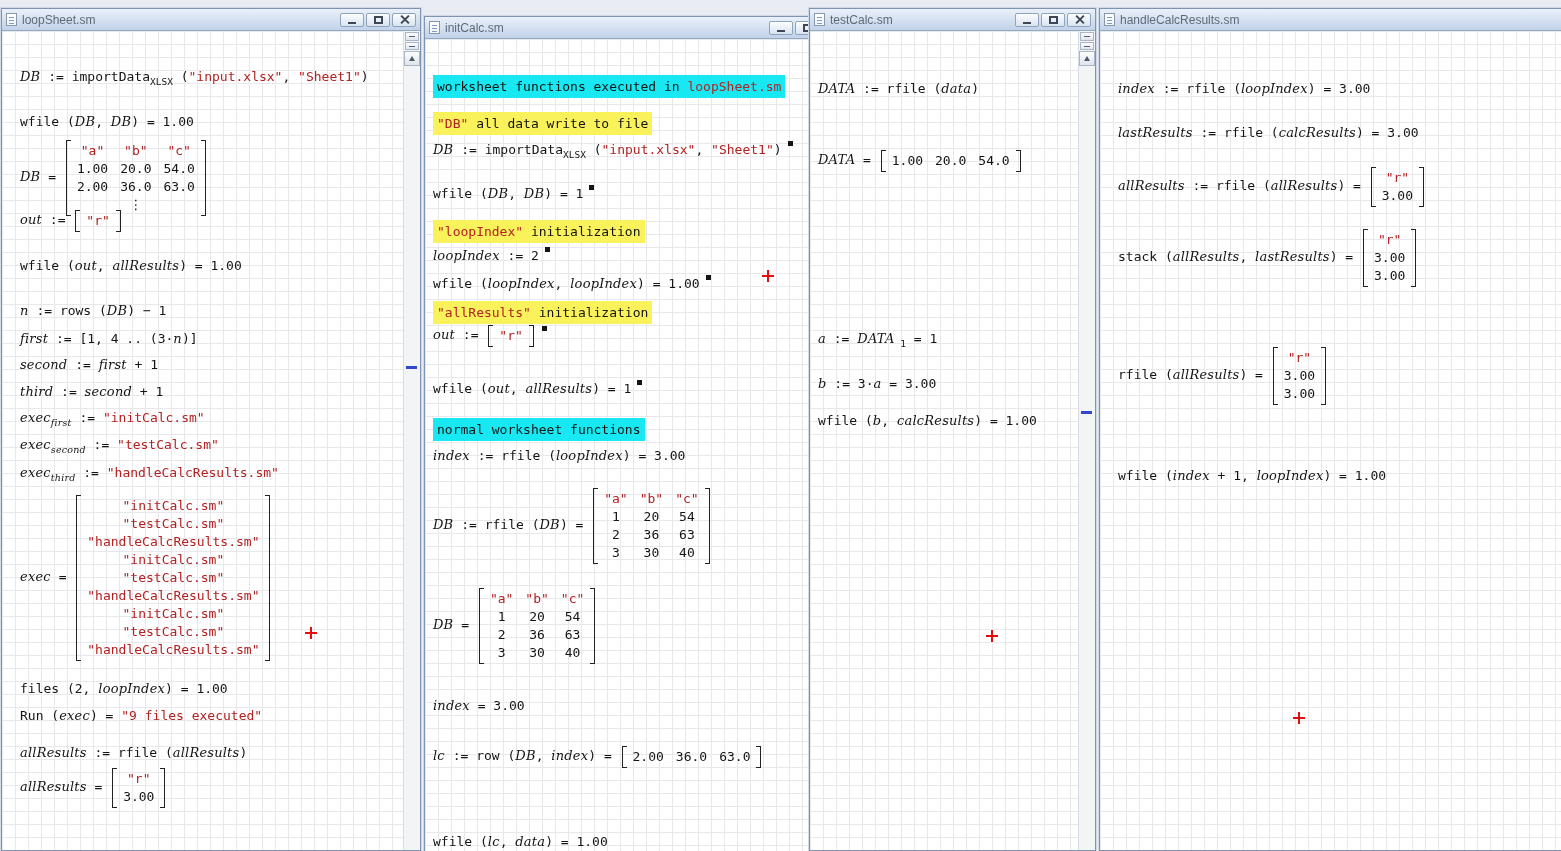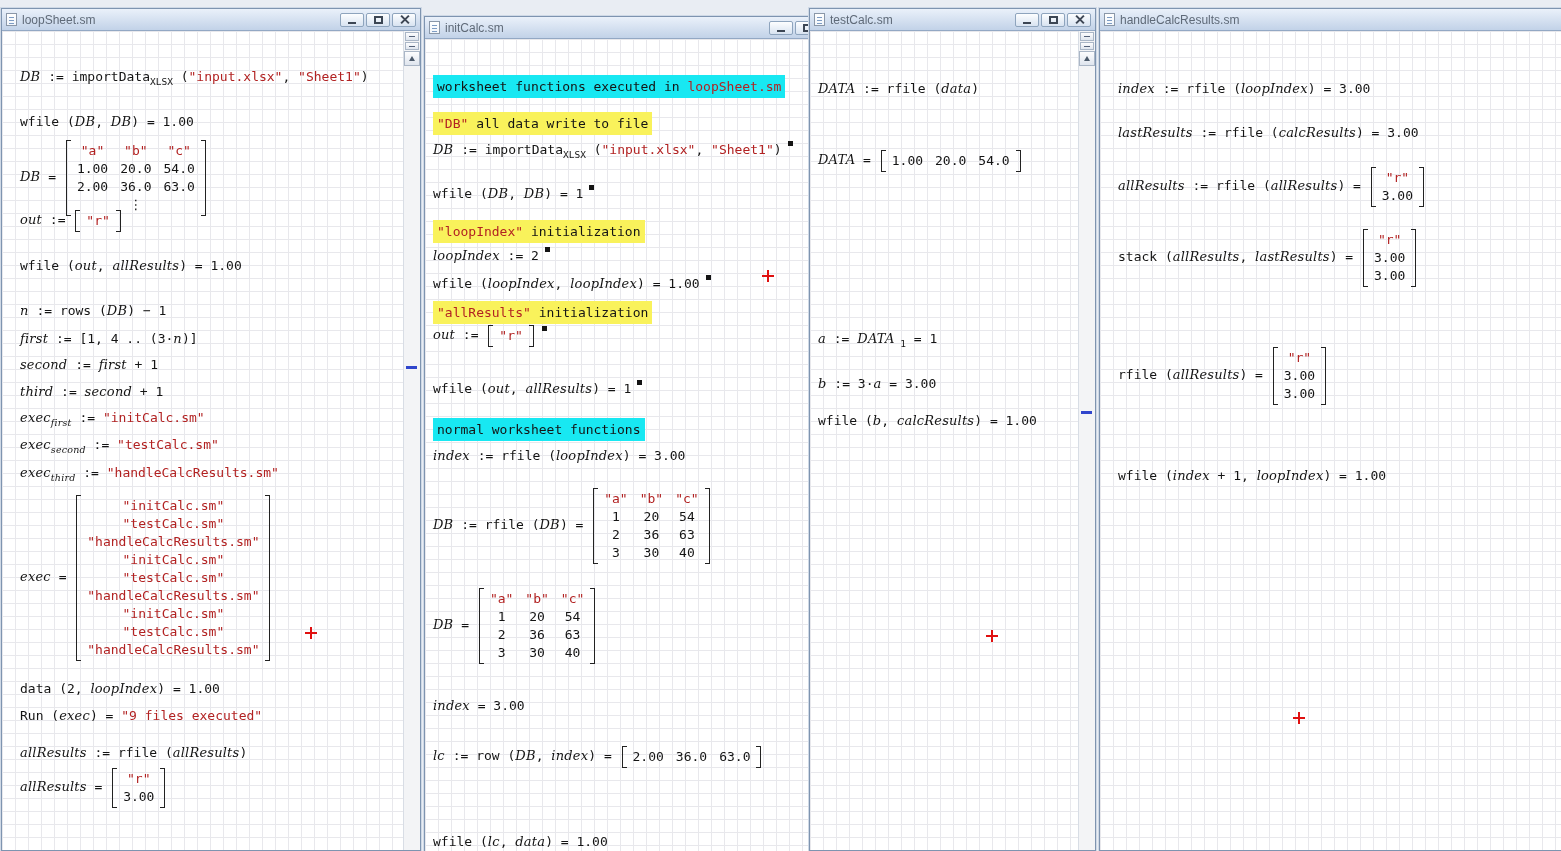--- a/index.html
+++ b/index.html
@@ -100,21 +100,21 @@
         <div class="expr" style="left: 18px; top: 225px;"><span class="tk">wfile (</span><span class="vr">out</span><span class="tk">, </span><span class="vr">allResults</span><span class="tk">) = 1.00</span></div>
         <div class="expr" style="left: 18px; top: 270px;"><span class="vr">n</span><span class="tk"> := rows (</span><span class="vr">DB</span><span class="tk">) − 1</span></div>
         <div class="expr" style="left: 18px; top: 298px;"><span class="vr">first</span><span class="tk"> := [1, 4 .. (3·</span><span class="vr">n</span><span class="tk">)]</span></div>
         <div class="expr" style="left: 18px; top: 324px;"><span class="vr">second</span><span class="tk"> := </span><span class="vr">first</span><span class="tk"> + 1</span></div>
         <div class="expr" style="left: 18px; top: 351px;"><span class="vr">third</span><span class="tk"> := </span><span class="vr">second</span><span class="tk"> + 1</span></div>
         <div class="expr" style="left: 18px; top: 377px;"><span class="vr">exec</span><span class="vr sb">first</span><span class="tk"> := </span><span class="st">"initCalc.sm"</span></div>
         <div class="expr" style="left: 18px; top: 404px;"><span class="vr">exec</span><span class="vr sb">second</span><span class="tk"> := </span><span class="st">"testCalc.sm"</span></div>
         <div class="expr" style="left: 18px; top: 432px;"><span class="vr">exec</span><span class="vr sb">third</span><span class="tk"> := </span><span class="st">"handleCalcResults.sm"</span></div>
         <div class="expr" style="left: 18px; top: 464px;"><span class="vr">exec</span><span class="tk"> = </span><span class="mat"><span class="mbr l"></span><span class="mgrid" style="grid-template-columns: repeat(1, auto);"><span class="mcell st">"initCalc.sm"</span><span class="mcell st">"testCalc.sm"</span><span class="mcell st">"handleCalcResults.sm"</span><span class="mcell st">"initCalc.sm"</span><span class="mcell st">"testCalc.sm"</span><span class="mcell st">"handleCalcResults.sm"</span><span class="mcell st">"initCalc.sm"</span><span class="mcell st">"testCalc.sm"</span><span class="mcell st">"handleCalcResults.sm"</span></span><span class="mbr r"></span></span></div>
         <span class="cursor-plus" style="left: 303px; top: 596px;"></span>
-        <div class="expr" style="left: 18px; top: 648px;"><span class="tk">data (2, </span><span class="vr">loopIndex</span><span class="tk">) = 1.00</span></div>
+        <div class="expr" style="left: 18px; top: 648px;"><span class="tk">files (2, </span><span class="vr">loopIndex</span><span class="tk">) = 1.00</span></div>
         <div class="expr" style="left: 18px; top: 675px;"><span class="tk">Run (</span><span class="vr">exec</span><span class="tk">) = </span><span class="st">"9 files executed"</span></div>
         <div class="expr" style="left: 18px; top: 712px;"><span class="vr">allResults</span><span class="tk"> := rfile (</span><span class="vr">allResults</span><span class="tk">)</span></div>
         <div class="expr" style="left: 18px; top: 737px;"><span class="vr">allResults</span><span class="tk"> = </span><span class="mat"><span class="mbr l"></span><span class="mgrid" style="grid-template-columns: repeat(1, auto);"><span class="mcell st">"r"</span><span class="mcell">3.00</span></span><span class="mbr r"></span></span></div>
       </div>
     <div class="scrollcol">
       <span class="splitctl">
           <span></span>
           <span></span>
         </span>
       <span class="sb-up">

